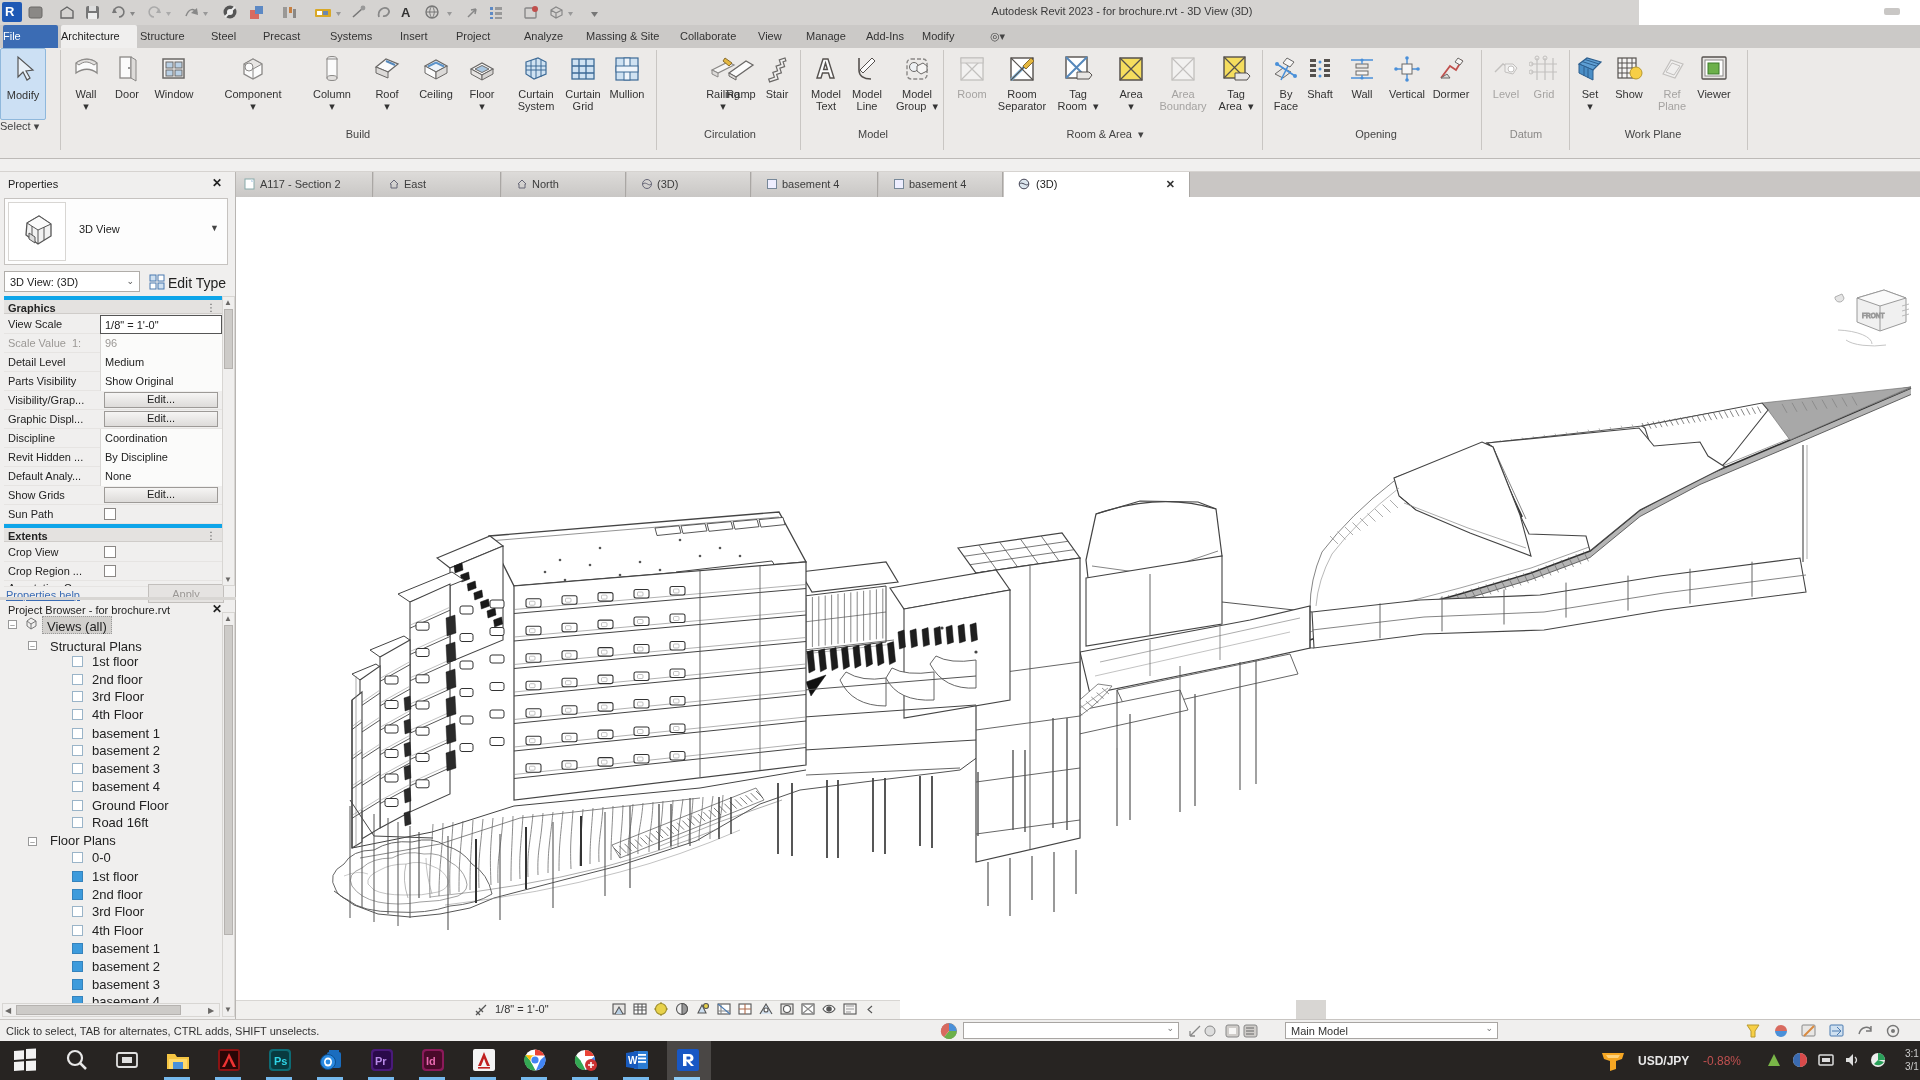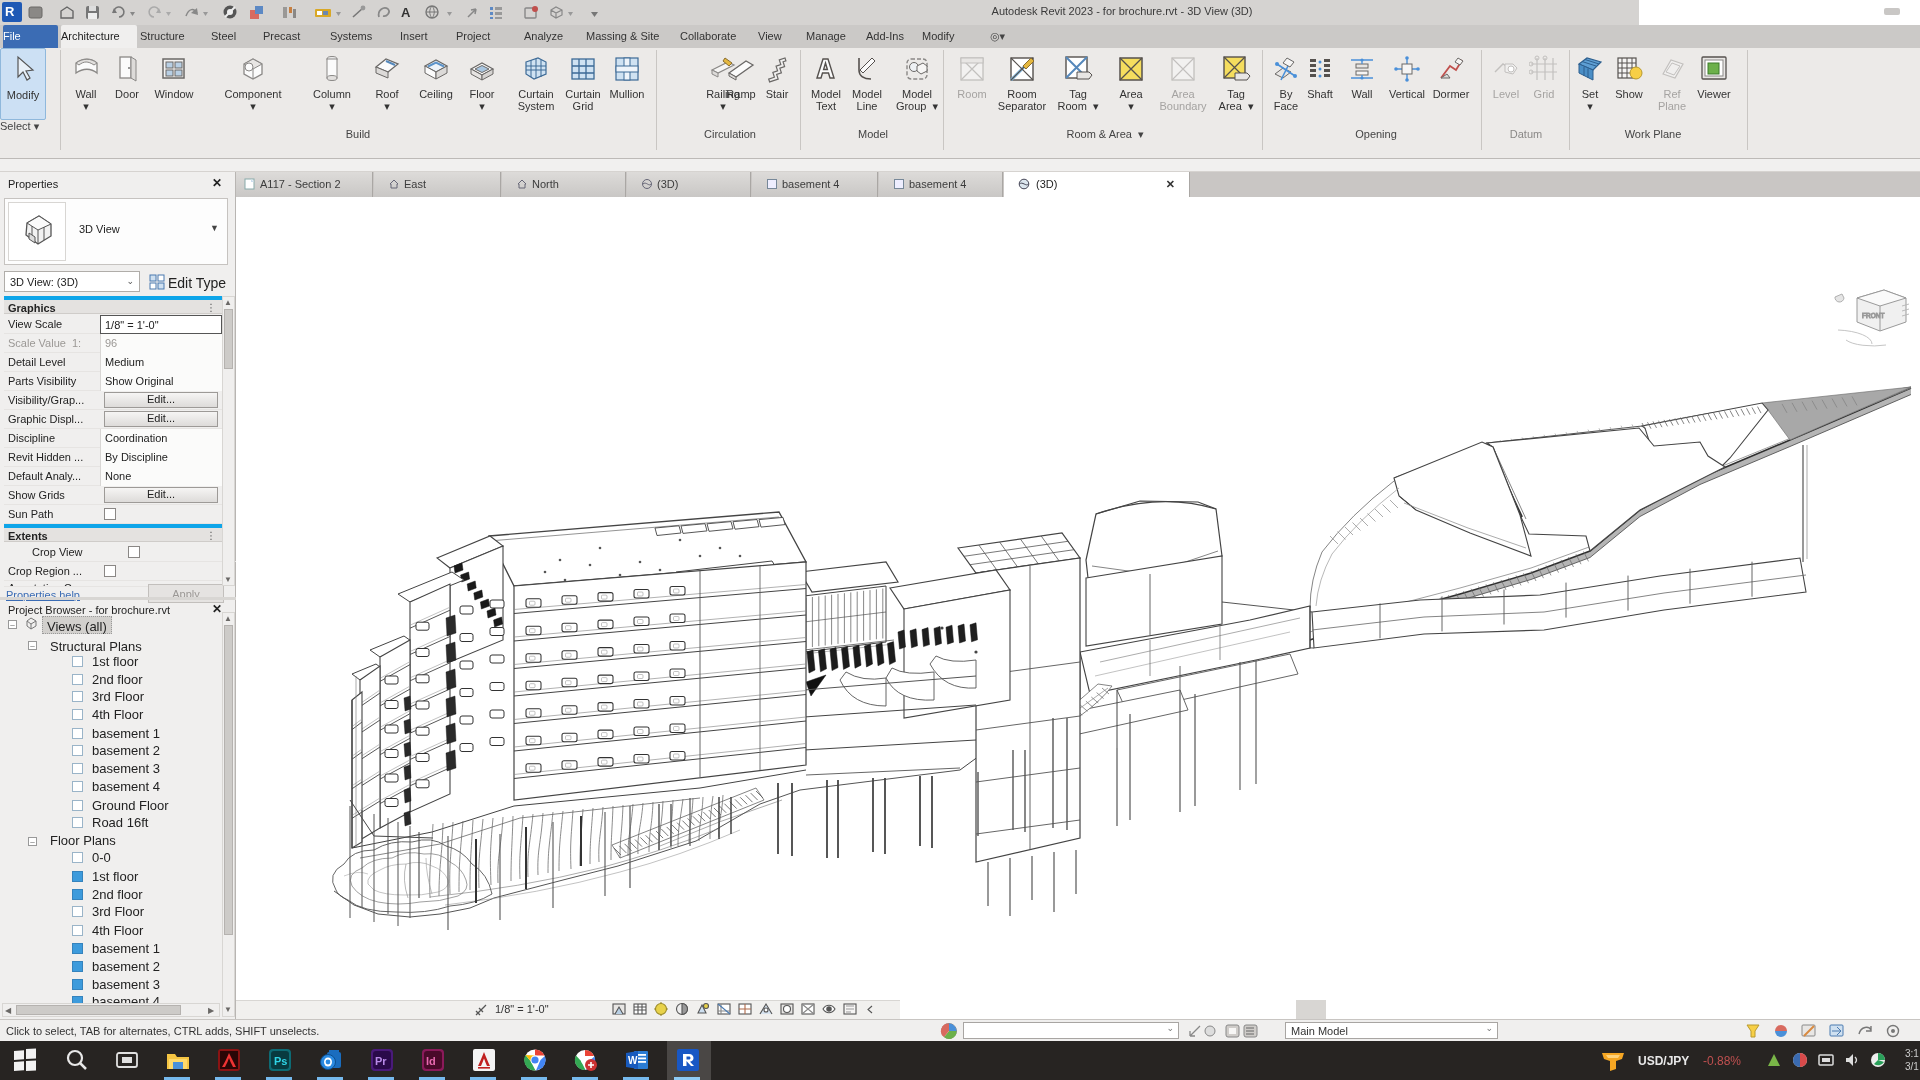--- a/index.html
+++ b/index.html
@@ -493,21 +493,21 @@
       </div>
     <div class="prow" style="top:314px;">
         <div class="lbl">Show Grids</div>
         <div class="editbtn">Edit...</div>
       </div>
     <div class="prow" style="top:333px;">
         <div class="lbl">Sun Path</div>
         <div class="cb"></div>
       </div>
     <div class="sechead" style="top:352px;">Extents<span style="position:absolute;right:6px;font-weight:normal;font-size:10px;color:#555;">⋮</span></div>
-    <div class="prow" style="top:371px;margin-left:24px;">
+    <div class="prow" style="top:371px;">
         <div class="lbl">Crop View</div>
         <div class="cb"></div>
       </div>
     <div class="prow" style="top:390px;">
         <div class="lbl">Crop Region ...</div>
         <div class="cb"></div>
       </div>
     <div class="prow" style="top:409px;height:6px;overflow:hidden;">
         <div class="lbl" style="top:1px;">Annotation Cr...</div>
       </div>

